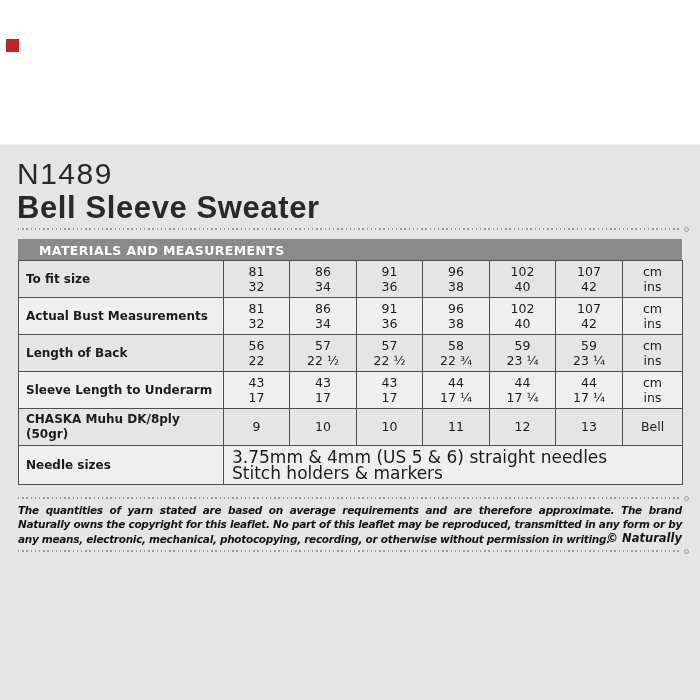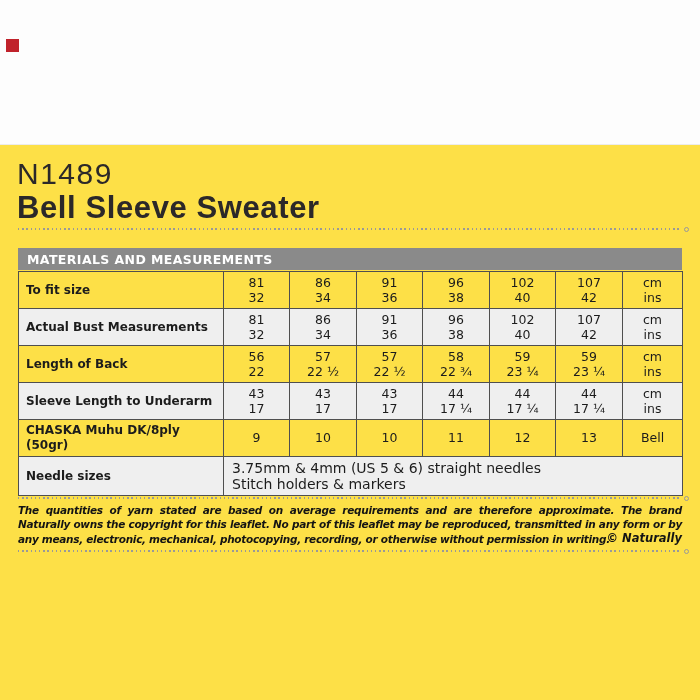--- a/index.html
+++ b/index.html
@@ -1,17 +1,17 @@
 <!DOCTYPE html>
 <html><head>
 <meta charset="utf-8">
 <style>
   html,body { margin:0; padding:0; background:#ffffff; }
   .page {
-    position:relative; width:700px; height:700px; background:#fde047;
+    position:relative; width:700px; height:700px; background:#e5e5e5;
     font-family:"DejaVu Sans", sans-serif; overflow:hidden; color:#1c1c1c;
   }
   .top-strip {
     position:absolute; left:0; top:0; width:700px; height:144px;
     background:#fdfdfd; border-bottom:1px solid #ececec;
   }
   .red-square {
     position:absolute; left:6px; top:39px; width:13px; height:13px;
   }
   .title-code {
@@ -32,40 +32,40 @@
   .dotline {
     position:absolute; left:18px; width:664px; height:2px;
     background:repeating-linear-gradient(90deg,#999 0 1.4px,transparent 1.4px 4.2px);
   }
   .dotline::after {
     content:""; position:absolute; right:-7px; top:-1px;
     width:3px; height:3px; border:1px solid #999; border-radius:50%;
   }
   #dl1 { top:228px; } #dl2 { top:497px; } #dl3 { top:550px; }
   .mm-bar {
-    position:absolute; left:18px; top:248px; width:664px; height:22px;
+    position:absolute; left:18px; top:239px; width:664px; height:22px;
     color:#ffffff; font-size:12.5px; font-weight:bold; letter-spacing:0.4px;
-    line-height:23px; padding-left:9px; box-sizing:border-box;
+    line-height:23px; padding-left:21px; box-sizing:border-box;
   }
   table.mtable {
-    position:absolute; left:18px; top:271px; width:664px;
+    position:absolute; left:18px; top:260px; width:664px;
     border-collapse:collapse; table-layout:fixed;
     font-size:12.5px; color:#1c1c1c;
   }
   .mtable td { border:1px solid #4f4f4f; padding:0; vertical-align:middle; }
   .mtable tr { height:37px; }
   .mtable tr.last { height:39px; }
   .mtable tr:nth-child(even) { background:#efefef; }
   .mtable .lbl {
     font-weight:bold; font-size:12px; text-align:left;
     padding:2px 6px 2px 7px; line-height:15px;
   }
   .mtable .v { text-align:center; line-height:15.5px; }
   .mtable .merged {
-    text-align:left; padding:3px 6px 3px 8px; line-height:16px; font-size:14px;
+    text-align:left; padding:3px 6px 3px 8px; line-height:16px; font-size:17px;
   }
   .disclaimer {
     position:absolute; left:18px; top:503px; width:664px;
     font-size:10.5px; font-style:italic; letter-spacing:-0.3px;
     line-height:14.4px; text-align:justify; color:#141414;font-weight:bold;
   }
   .copyright {
     position:absolute; right:18px; top:531px;
     font-size:11.5px; font-weight:bold; font-style:italic; color:#141414;
   }

